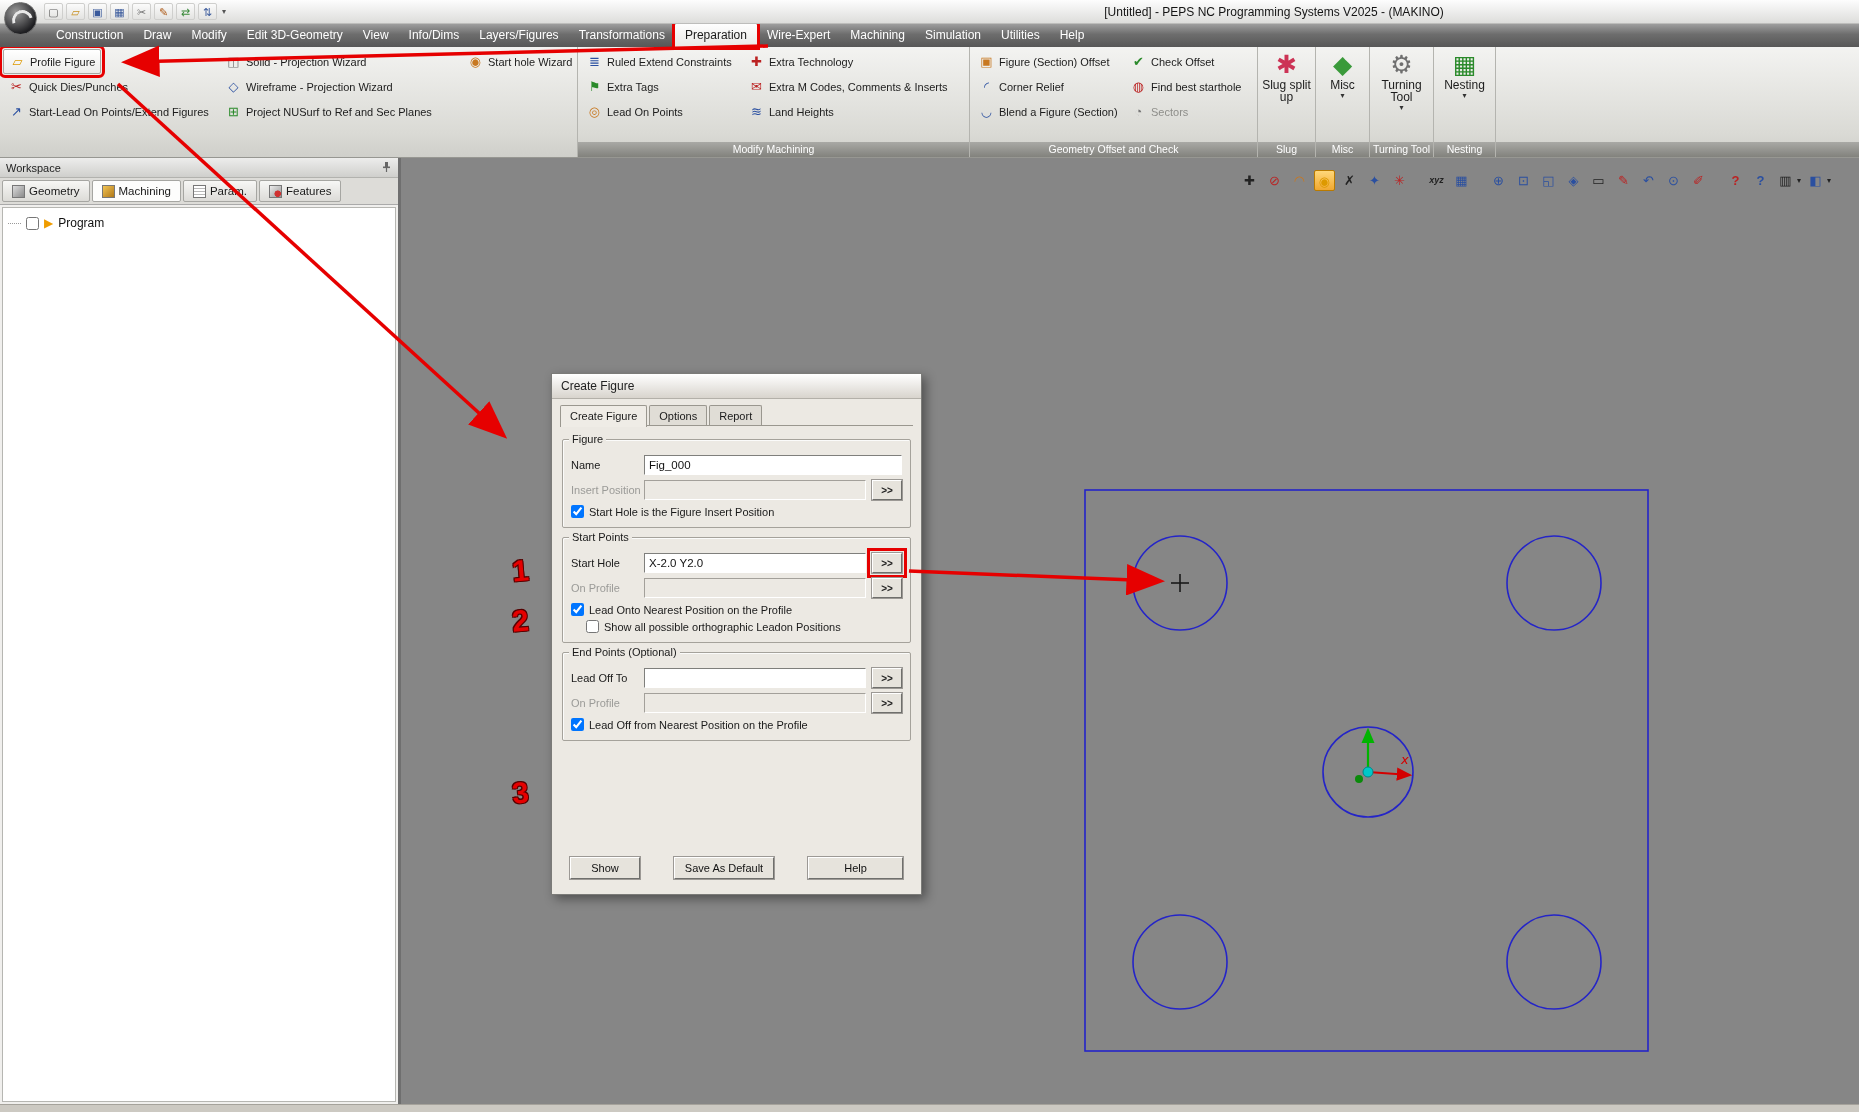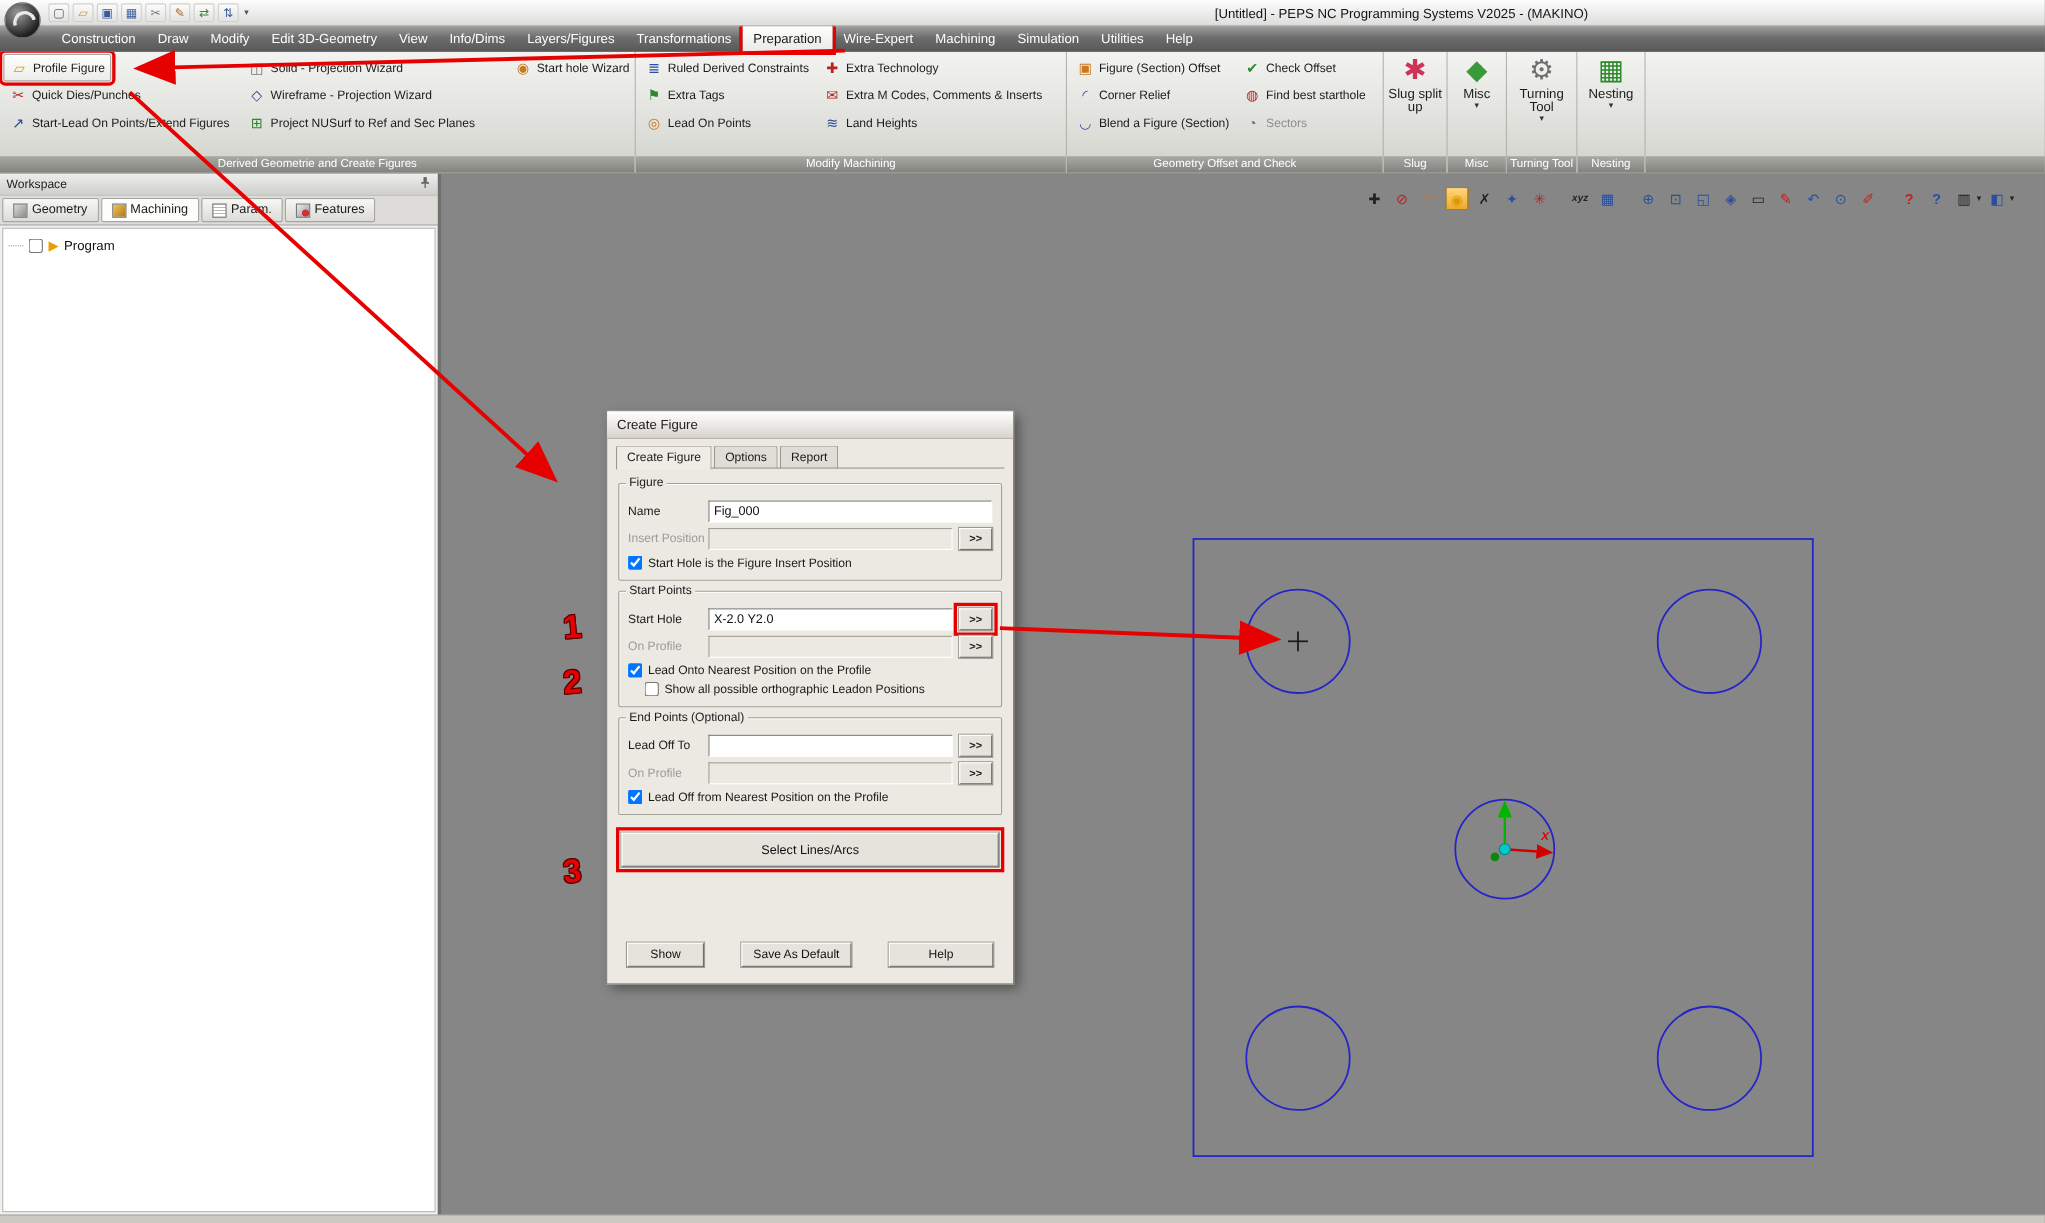--- a/index.html
+++ b/index.html
@@ -167,29 +167,28 @@
             <span>Project NUSurf to Ref and Sec Planes</span>
           </div>
         </div>
         <div class="rcol" style="width:112px">
           <div class="ritem">
             <span class="ric c-o">◉</span>
             <span>Start hole Wizard</span>
           </div>
         </div>
       </div>
-      <div class="rfoot">Derived Geometrie and Create Figures</div>
     </div>
 
     <div class="rgroup" style="width:392px">
       <div class="rbody">
         <div class="rcol" style="width:160px">
           <div class="ritem">
             <span class="ric c-b">≣</span>
-            <span>Ruled Derived Constraints</span>
+            <span>Ruled Extend Constraints</span>
           </div>
           <div class="ritem">
             <span class="ric c-g">⚑</span>
             <span>Extra Tags</span>
           </div>
           <div class="ritem">
             <span class="ric c-o">◎</span>
             <span>Lead On Points</span>
           </div>
         </div>
@@ -446,21 +445,20 @@
               <span class="flabel dis">On Profile</span>
               <input class="finput" disabled="" value="" style="">
               <button class="bbtn">&gt;&gt;</button>
             </div>
             <label class="cbrow">
               <input type="checkbox" checked="true" style="">
               <span>Lead Off from Nearest Position on the Profile</span>
             </label>
           </div>
 
-          <button class="selectbtn hl-outline">Select Lines/Arcs</button>
 
           <div class="dfooter">
             <button class="dbtn w70">Show</button>
             <button class="dbtn w100">Save As Default</button>
             <button class="dbtn w95">Help</button>
           </div>
         </div>
       </div>
     </div>
   </div>

